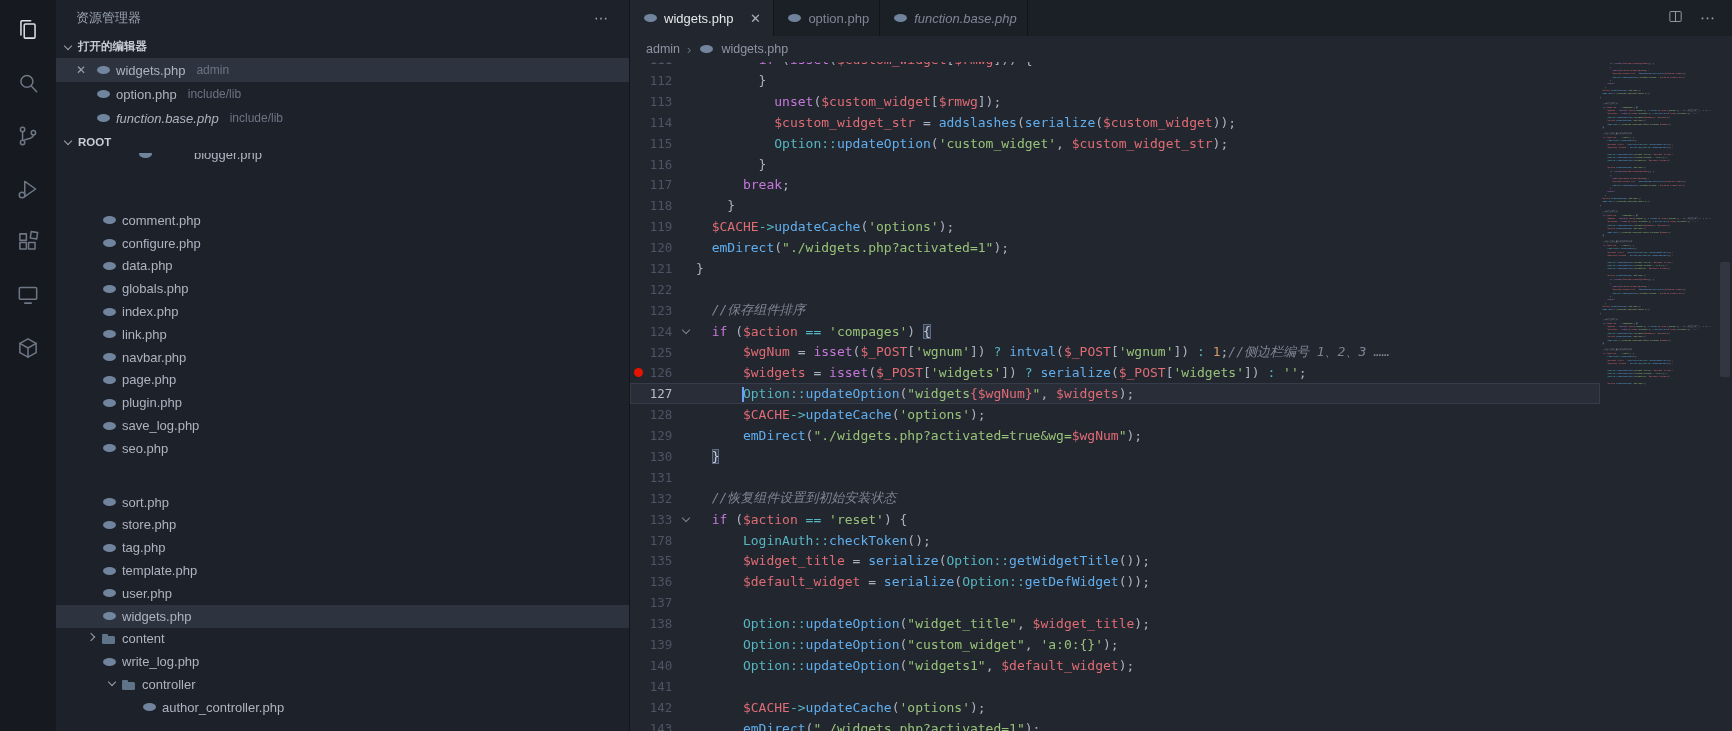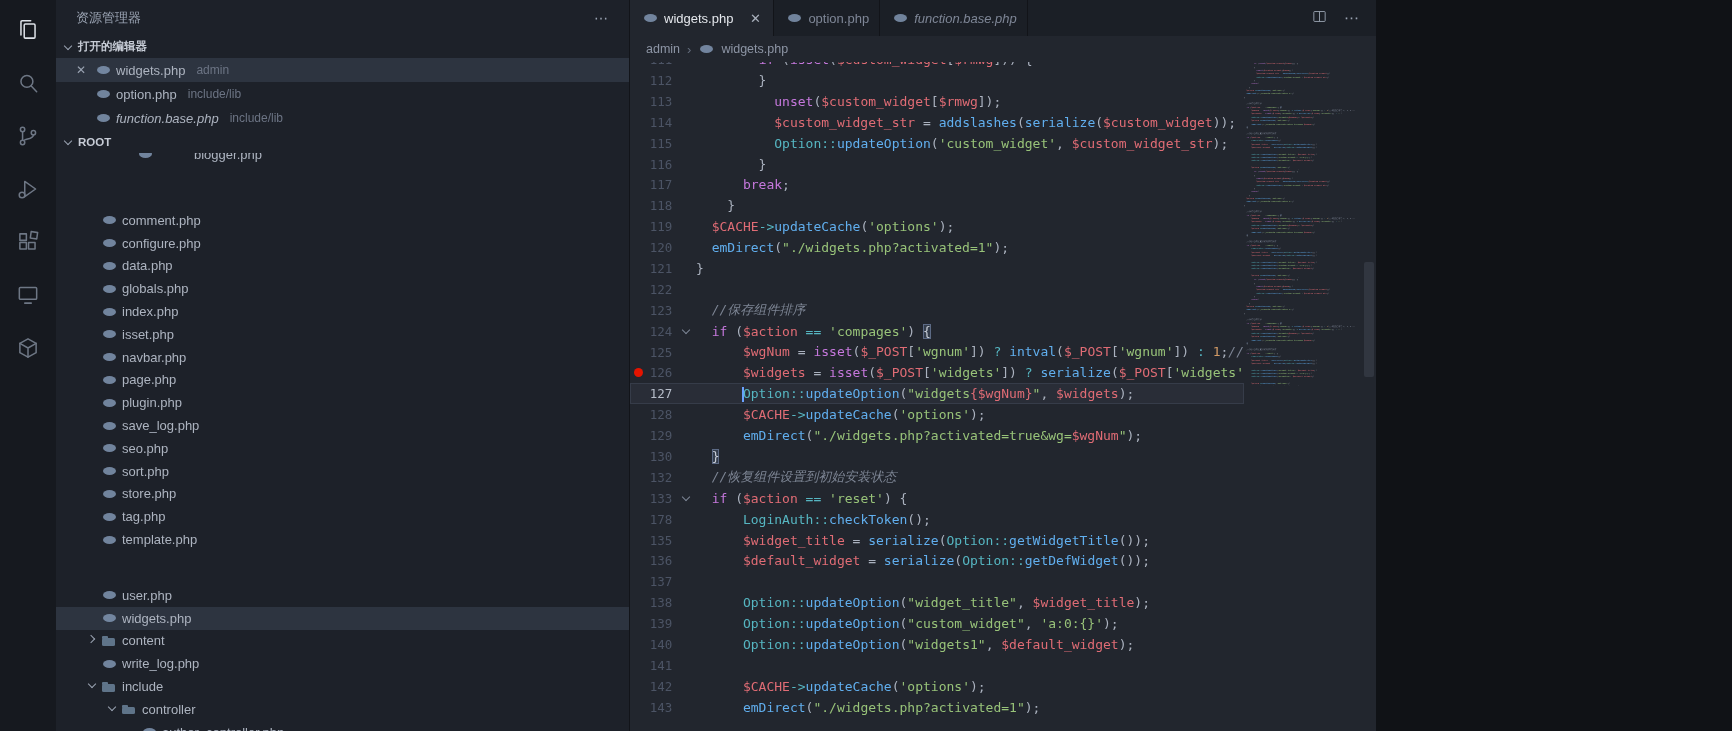--- a/index.html
+++ b/index.html
@@ -1,17 +1,17 @@
 <!DOCTYPE html>
 <html><head>
 <meta charset="utf-8">
 <style>
   *{box-sizing:border-box;margin:0;padding:0}
   html,body{width:1732px;height:731px;overflow:hidden;background:#101216;font-family:"Liberation Sans",sans-serif}
-  .app{display:flex;width:1376px;height:731px;background:#22262e}
+  .app{display:flex;width:1732px;height:731px;background:#22262e}
   
   .activitybar{width:56px;background:#16191f;display:flex;flex-direction:column;align-items:center;padding-top:10px;gap:13px;flex-shrink:0}
   .ab-item{width:40px;height:40px;display:flex;align-items:center;justify-content:center;color:#6e7785;cursor:pointer}
   .ab-item.active{color:#dde1e8}
   .ab-item svg{width:26px;height:26px;stroke:currentColor;fill:none;stroke-width:1.4;stroke-linecap:round;stroke-linejoin:round}
   
   .sidebar{width:574px;background:#1d2129;display:flex;flex-direction:column;flex-shrink:0;overflow:hidden;border-right:1px solid #121419}
   .sb-header{height:35px;display:flex;align-items:center;justify-content:space-between;padding:0 20px;color:#9aa3b2;font-size:13px;flex-shrink:0}
   .sb-more{cursor:pointer;letter-spacing:1px;font-size:14px}
   .section-h{height:23px;display:flex;align-items:center;gap:2px;padding-left:4px;color:#c7ccd6;font-size:11.5px;font-weight:bold;cursor:pointer;flex-shrink:0}
@@ -200,21 +200,21 @@
           <span class="tree-label">globals.php</span>
         </div>
         <div class="tree-row" style="padding-left: 28px;">
           <span class="twistie"></span>
           <span class="php-icon"></span>
           <span class="tree-label">index.php</span>
         </div>
         <div class="tree-row" style="padding-left: 28px;">
           <span class="twistie"></span>
           <span class="php-icon"></span>
-          <span class="tree-label">isset.php</span>
+          <span class="tree-label">link.php</span>
         </div>
         <div class="tree-row" style="padding-left: 28px;">
           <span class="twistie"></span>
           <span class="php-icon"></span>
           <span class="tree-label">navbar.php</span>
         </div>
         <div class="tree-row" style="padding-left: 28px;">
           <span class="twistie"></span>
           <span class="php-icon"></span>
           <span class="tree-label">page.php</span>
@@ -227,64 +227,59 @@
         <div class="tree-row" style="padding-left: 28px;">
           <span class="twistie"></span>
           <span class="php-icon"></span>
           <span class="tree-label">save_log.php</span>
         </div>
         <div class="tree-row" style="padding-left: 28px;">
           <span class="twistie"></span>
           <span class="php-icon"></span>
           <span class="tree-label">seo.php</span>
         </div>
-        <div class="tree-row" style="padding-left: 28px;">
+        <div class="tree-row" style="padding-left: 28px; margin-top: 31px;">
           <span class="twistie"></span>
           <span class="php-icon"></span>
           <span class="tree-label">sort.php</span>
         </div>
         <div class="tree-row" style="padding-left: 28px;">
           <span class="twistie"></span>
           <span class="php-icon"></span>
           <span class="tree-label">store.php</span>
         </div>
         <div class="tree-row" style="padding-left: 28px;">
           <span class="twistie"></span>
           <span class="php-icon"></span>
           <span class="tree-label">tag.php</span>
         </div>
         <div class="tree-row" style="padding-left: 28px;">
           <span class="twistie"></span>
           <span class="php-icon"></span>
           <span class="tree-label">template.php</span>
         </div>
-        <div class="tree-row" style="padding-left: 28px; margin-top: 33px;">
+        <div class="tree-row" style="padding-left: 28px;">
           <span class="twistie"></span>
           <span class="php-icon"></span>
           <span class="tree-label">user.php</span>
         </div>
         <div class="tree-row selected" style="padding-left: 28px;">
           <span class="twistie"></span>
           <span class="php-icon"></span>
           <span class="tree-label">widgets.php</span>
         </div>
         <div class="tree-row" style="padding-left: 28px;">
           <span class="twistie"><span class="chev right"></span></span>
           <span class="folder-icon"></span>
           <span class="tree-label">content</span>
         </div>
         <div class="tree-row" style="padding-left: 28px;">
           <span class="twistie"></span>
           <span class="php-icon"></span>
           <span class="tree-label">write_log.php</span>
-        </div>
-        <div class="tree-row" style="padding-left: 28px;">
-          <span class="twistie"><span class="chev"></span></span>
-          <span class="folder-icon"></span>
-          <span class="tree-label">include</span>
         </div>
         <div class="tree-row" style="padding-left: 48px;">
           <span class="twistie"><span class="chev"></span></span>
           <span class="folder-icon"></span>
           <span class="tree-label">controller</span>
         </div>
         <div class="tree-row" style="padding-left: 68px;">
           <span class="twistie"></span>
           <span class="php-icon"></span>
           <span class="tree-label">author_controller.php</span>
@@ -342,20 +337,21 @@
           <div class="line"><span class="gutter"><span class="bp-zone"></span><span class="lnum">121</span><span class="foldz"></span></span><span class="ltext"><span class="tk-pun">}</span></span></div>
           <div class="line"><span class="gutter"><span class="bp-zone"></span><span class="lnum">122</span><span class="foldz"></span></span><span class="ltext"></span></div>
           <div class="line"><span class="gutter"><span class="bp-zone"></span><span class="lnum">123</span><span class="foldz"></span></span><span class="ltext"><span class="tk-pun">  </span><span class="tk-cmt">//保存组件排序</span></span></div>
           <div class="line"><span class="gutter"><span class="bp-zone"></span><span class="lnum">124</span><span class="foldz"><span class="chev"></span></span></span><span class="ltext"><span class="tk-pun">  </span><span class="tk-kw">if</span><span class="tk-pun"> (</span><span class="tk-var">$action</span><span class="tk-pun"> </span><span class="tk-op">==</span><span class="tk-pun"> </span><span class="tk-str">'compages'</span><span class="tk-pun">) </span><span class="tk-brk">{</span></span></div>
           <div class="line"><span class="gutter"><span class="bp-zone"></span><span class="lnum">125</span><span class="foldz"></span></span><span class="ltext"><span class="tk-pun">      </span><span class="tk-var">$wgNum</span><span class="tk-pun"> = </span><span class="tk-kw">isset</span><span class="tk-pun">(</span><span class="tk-var">$_POST</span><span class="tk-pun">[</span><span class="tk-str">'wgnum'</span><span class="tk-pun">]) </span><span class="tk-op">?</span><span class="tk-pun"> </span><span class="tk-fn">intval</span><span class="tk-pun">(</span><span class="tk-var">$_POST</span><span class="tk-pun">[</span><span class="tk-str">'wgnum'</span><span class="tk-pun">]) </span><span class="tk-op">:</span><span class="tk-pun"> </span><span class="tk-num">1</span><span class="tk-pun">;</span><span class="tk-cmt">//侧边栏编号 1、2、3 ……</span></span></div>
           <div class="line"><span class="gutter"><span class="bp-zone"><span class="bp-dot"></span></span><span class="lnum">126</span><span class="foldz"></span></span><span class="ltext"><span class="tk-pun">      </span><span class="tk-var">$widgets</span><span class="tk-pun"> = </span><span class="tk-kw">isset</span><span class="tk-pun">(</span><span class="tk-var">$_POST</span><span class="tk-pun">[</span><span class="tk-str">'widgets'</span><span class="tk-pun">]) </span><span class="tk-op">?</span><span class="tk-pun"> </span><span class="tk-fn">serialize</span><span class="tk-pun">(</span><span class="tk-var">$_POST</span><span class="tk-pun">[</span><span class="tk-str">'widgets'</span><span class="tk-pun">]) </span><span class="tk-op">:</span><span class="tk-pun"> </span><span class="tk-str">''</span><span class="tk-pun">;</span></span></div>
           <div class="line cur"><span class="gutter"><span class="bp-zone"></span><span class="lnum">127</span><span class="foldz"></span></span><span class="ltext"><span class="tk-pun">      </span><span class="caret"></span><span class="tk-cls">Option</span><span class="tk-op">::</span><span class="tk-fn">updateOption</span><span class="tk-pun">(</span><span class="tk-str">"widgets</span><span class="tk-var">{$wgNum}</span><span class="tk-str">"</span><span class="tk-pun">, </span><span class="tk-var">$widgets</span><span class="tk-pun">);</span></span></div>
           <div class="line"><span class="gutter"><span class="bp-zone"></span><span class="lnum">128</span><span class="foldz"></span></span><span class="ltext"><span class="tk-pun">      </span><span class="tk-var">$CACHE</span><span class="tk-op">-&gt;</span><span class="tk-fn">updateCache</span><span class="tk-pun">(</span><span class="tk-str">'options'</span><span class="tk-pun">);</span></span></div>
           <div class="line"><span class="gutter"><span class="bp-zone"></span><span class="lnum">129</span><span class="foldz"></span></span><span class="ltext"><span class="tk-pun">      </span><span class="tk-fn">emDirect</span><span class="tk-pun">(</span><span class="tk-str">"./widgets.php?activated=true&amp;wg=</span><span class="tk-var">$wgNum</span><span class="tk-str">"</span><span class="tk-pun">);</span></span></div>
           <div class="line"><span class="gutter"><span class="bp-zone"></span><span class="lnum">130</span><span class="foldz"></span></span><span class="ltext"><span class="tk-pun">  </span><span class="tk-brk">}</span></span></div>
+          <div class="line"><span class="gutter"><span class="bp-zone"></span><span class="lnum">131</span><span class="foldz"></span></span><span class="ltext"></span></div>
           <div class="line"><span class="gutter"><span class="bp-zone"></span><span class="lnum">132</span><span class="foldz"></span></span><span class="ltext"><span class="tk-pun">  </span><span class="tk-cmt">//恢复组件设置到初始安装状态</span></span></div>
           <div class="line"><span class="gutter"><span class="bp-zone"></span><span class="lnum">133</span><span class="foldz"><span class="chev"></span></span></span><span class="ltext"><span class="tk-pun">  </span><span class="tk-kw">if</span><span class="tk-pun"> (</span><span class="tk-var">$action</span><span class="tk-pun"> </span><span class="tk-op">==</span><span class="tk-pun"> </span><span class="tk-str">'reset'</span><span class="tk-pun">) {</span></span></div>
           <div class="line"><span class="gutter"><span class="bp-zone"></span><span class="lnum">178</span><span class="foldz"></span></span><span class="ltext"><span class="tk-pun">      </span><span class="tk-cls">LoginAuth</span><span class="tk-op">::</span><span class="tk-fn">checkToken</span><span class="tk-pun">();</span></span></div>
           <div class="line"><span class="gutter"><span class="bp-zone"></span><span class="lnum">135</span><span class="foldz"></span></span><span class="ltext"><span class="tk-pun">      </span><span class="tk-var">$widget_title</span><span class="tk-pun"> = </span><span class="tk-fn">serialize</span><span class="tk-pun">(</span><span class="tk-cls">Option</span><span class="tk-op">::</span><span class="tk-fn">getWidgetTitle</span><span class="tk-pun">());</span></span></div>
           <div class="line"><span class="gutter"><span class="bp-zone"></span><span class="lnum">136</span><span class="foldz"></span></span><span class="ltext"><span class="tk-pun">      </span><span class="tk-var">$default_widget</span><span class="tk-pun"> = </span><span class="tk-fn">serialize</span><span class="tk-pun">(</span><span class="tk-cls">Option</span><span class="tk-op">::</span><span class="tk-fn">getDefWidget</span><span class="tk-pun">());</span></span></div>
           <div class="line"><span class="gutter"><span class="bp-zone"></span><span class="lnum">137</span><span class="foldz"></span></span><span class="ltext"></span></div>
           <div class="line"><span class="gutter"><span class="bp-zone"></span><span class="lnum">138</span><span class="foldz"></span></span><span class="ltext"><span class="tk-pun">      </span><span class="tk-cls">Option</span><span class="tk-op">::</span><span class="tk-fn">updateOption</span><span class="tk-pun">(</span><span class="tk-str">"widget_title"</span><span class="tk-pun">, </span><span class="tk-var">$widget_title</span><span class="tk-pun">);</span></span></div>
           <div class="line"><span class="gutter"><span class="bp-zone"></span><span class="lnum">139</span><span class="foldz"></span></span><span class="ltext"><span class="tk-pun">      </span><span class="tk-cls">Option</span><span class="tk-op">::</span><span class="tk-fn">updateOption</span><span class="tk-pun">(</span><span class="tk-str">"custom_widget"</span><span class="tk-pun">, </span><span class="tk-str">'a:0:{}'</span><span class="tk-pun">);</span></span></div>
           <div class="line"><span class="gutter"><span class="bp-zone"></span><span class="lnum">140</span><span class="foldz"></span></span><span class="ltext"><span class="tk-pun">      </span><span class="tk-cls">Option</span><span class="tk-op">::</span><span class="tk-fn">updateOption</span><span class="tk-pun">(</span><span class="tk-str">"widgets1"</span><span class="tk-pun">, </span><span class="tk-var">$default_widget</span><span class="tk-pun">);</span></span></div>
           <div class="line"><span class="gutter"><span class="bp-zone"></span><span class="lnum">141</span><span class="foldz"></span></span><span class="ltext"></span></div>

